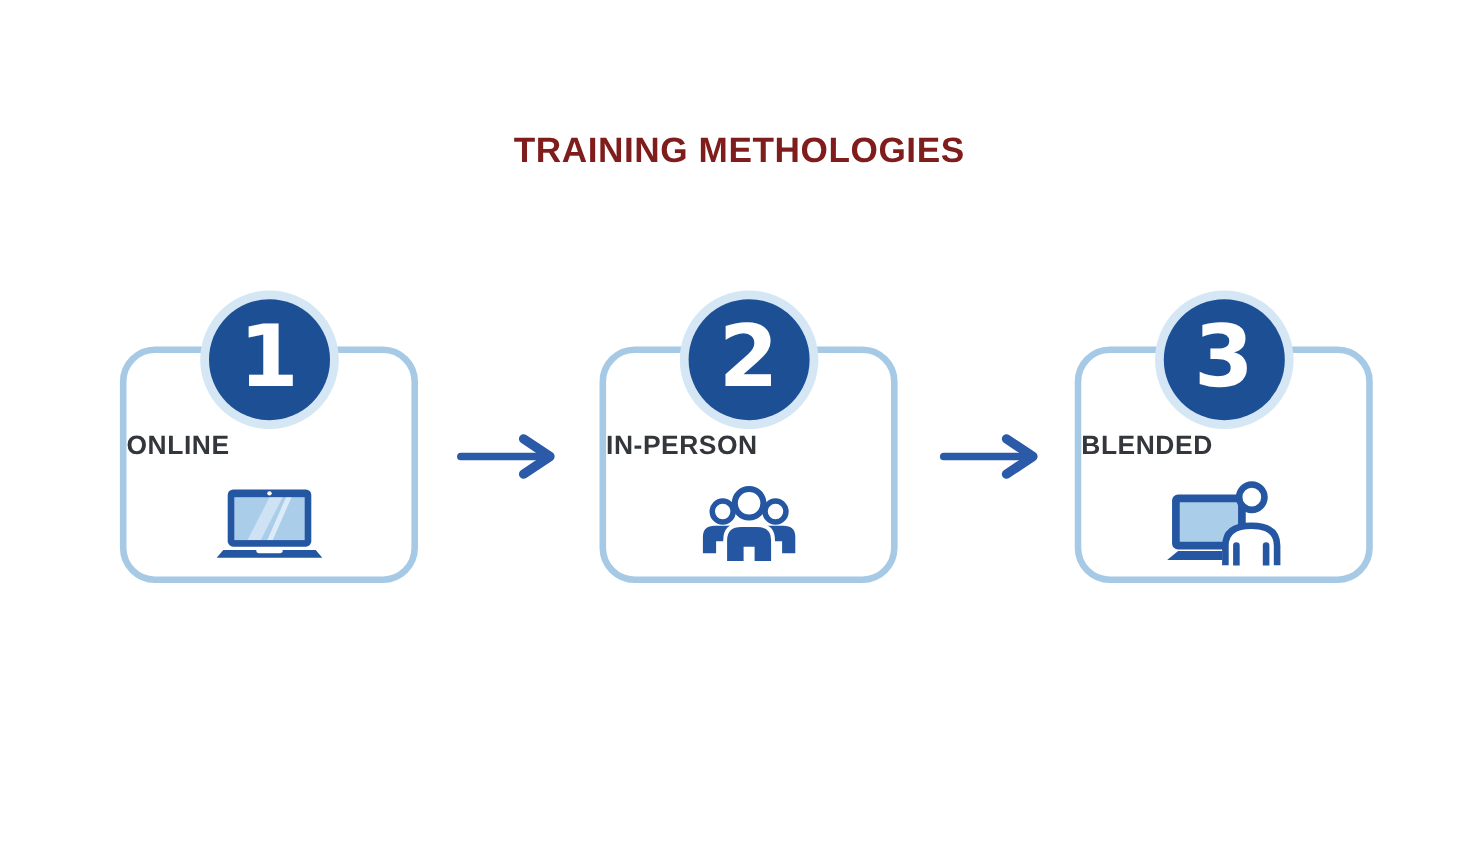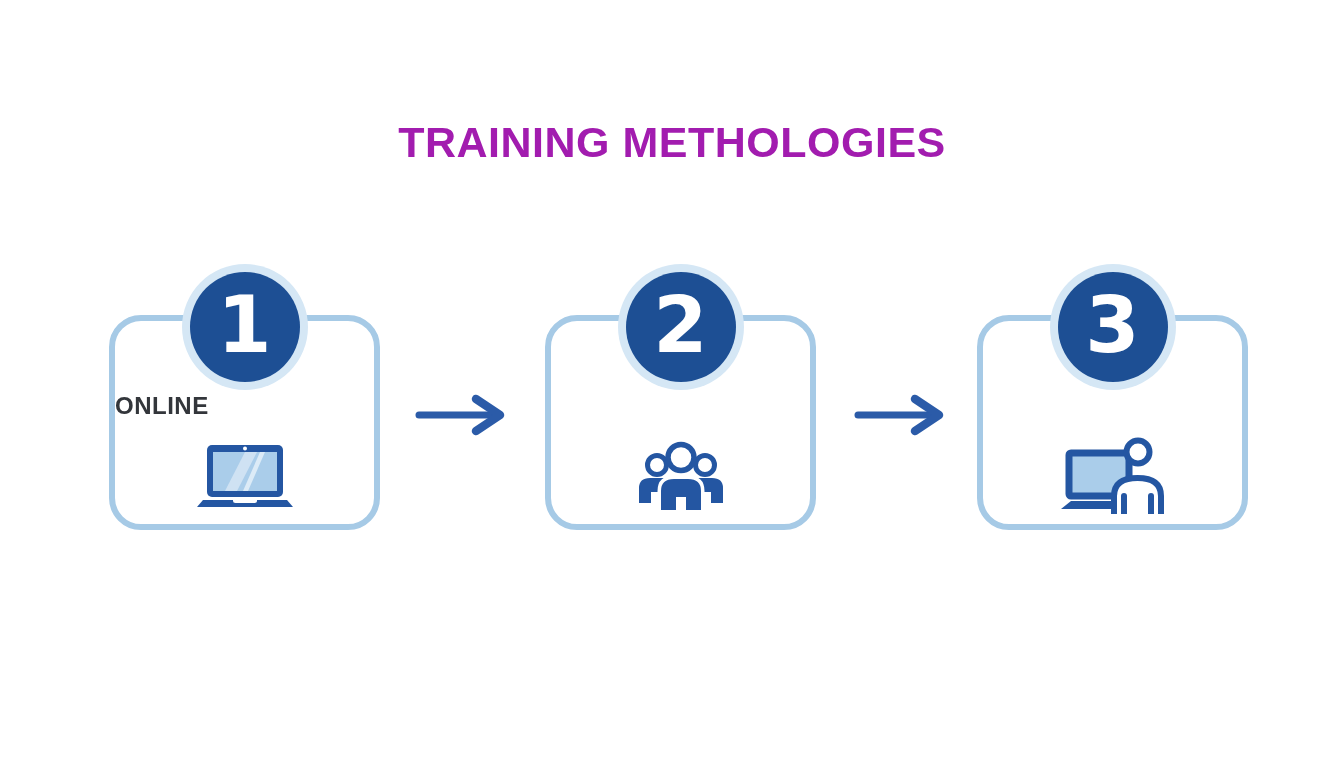--- a/index.html
+++ b/index.html
@@ -14,24 +14,24 @@
     height: 768px;
     background: #ffffff;
     overflow: hidden;
   }
   .diagram-title {
     position: absolute;
     top: 118px;
     left: 0;
     width: 100%;
     text-align: center;
-    font-size: 43px;
+    font-size: 32px;
     font-weight: 700;
     letter-spacing: 0.5px;
-    color: #a21caf;
+    color: #7f1d1d;
   }
   .card {
     position: absolute;
     top: 315px;
     width: 271px;
     height: 215px;
     box-sizing: border-box;
     background: #ffffff;
     border: 6px solid #a6cae6;
     border-radius: 32px;
@@ -131,20 +131,21 @@
 
   <svg class="arrow arrow-1" viewBox="0 0 96 44">
     <line x1="5" y1="22" x2="76" y2="22" stroke="#2b5ba8" stroke-width="7" stroke-linecap="round"></line>
     <path d="M62,6 L86,22 L62,38" fill="none" stroke="#2b5ba8" stroke-width="8.5" stroke-linecap="round" stroke-linejoin="round"></path>
   </svg>
 
   <div class="card card-2">
     <div class="num-badge">
       <div class="num-inner">2</div>
     </div>
+    <div class="step-label">IN-PERSON</div>
     <div class="icon-wrap">
       <svg width="92" height="69" viewBox="0 0 92 69">
 
         <circle cx="22" cy="24" r="9.5" fill="#ffffff" stroke="#2456a2" stroke-width="5"></circle>
         <circle cx="70" cy="24" r="9.5" fill="#ffffff" stroke="#2456a2" stroke-width="5"></circle>
 
         <path fill-rule="evenodd" fill="#2456a2" d="M4,62 V47 Q4,37 15,37 H29 Q40,37 40,47 V62 Z M16,62 V51 H26 V62 Z"></path>
         <path fill-rule="evenodd" fill="#2456a2" d="M52,62 V47 Q52,37 63,37 H77 Q88,37 88,47 V62 Z M66,62 V51 H76 V62 Z"></path>
 
         <circle cx="46" cy="16.5" r="13" fill="#ffffff" stroke="#2456a2" stroke-width="5.5"></circle>
@@ -157,20 +158,21 @@
 
   <svg class="arrow arrow-2" viewBox="0 0 96 44">
     <line x1="5" y1="22" x2="76" y2="22" stroke="#2b5ba8" stroke-width="7" stroke-linecap="round"></line>
     <path d="M62,6 L86,22 L62,38" fill="none" stroke="#2b5ba8" stroke-width="8.5" stroke-linecap="round" stroke-linejoin="round"></path>
   </svg>
 
   <div class="card card-3">
     <div class="num-badge">
       <div class="num-inner">3</div>
     </div>
+    <div class="step-label">BLENDED</div>
     <div class="icon-wrap">
       <svg width="104" height="77" viewBox="0 0 104 77">
 
         <rect x="8" y="16" width="60" height="43" rx="2" fill="#aacdea" stroke="#2456a2" stroke-width="7"></rect>
 
         <polygon points="10,64 50,64 50,72 0,72" fill="#2456a2"></polygon>
 
         <circle cx="77" cy="15" r="11.5" fill="#ffffff" stroke="#2456a2" stroke-width="6"></circle>
         <path d="M53,77 V59 Q53,41 76.5,41 Q100,41 100,59 V77" fill="#ffffff" stroke="#2456a2" stroke-width="6" stroke-linejoin="round"></path>
         <line x1="63" y1="59" x2="63" y2="77" stroke="#2456a2" stroke-width="6" stroke-linecap="round"></line>

